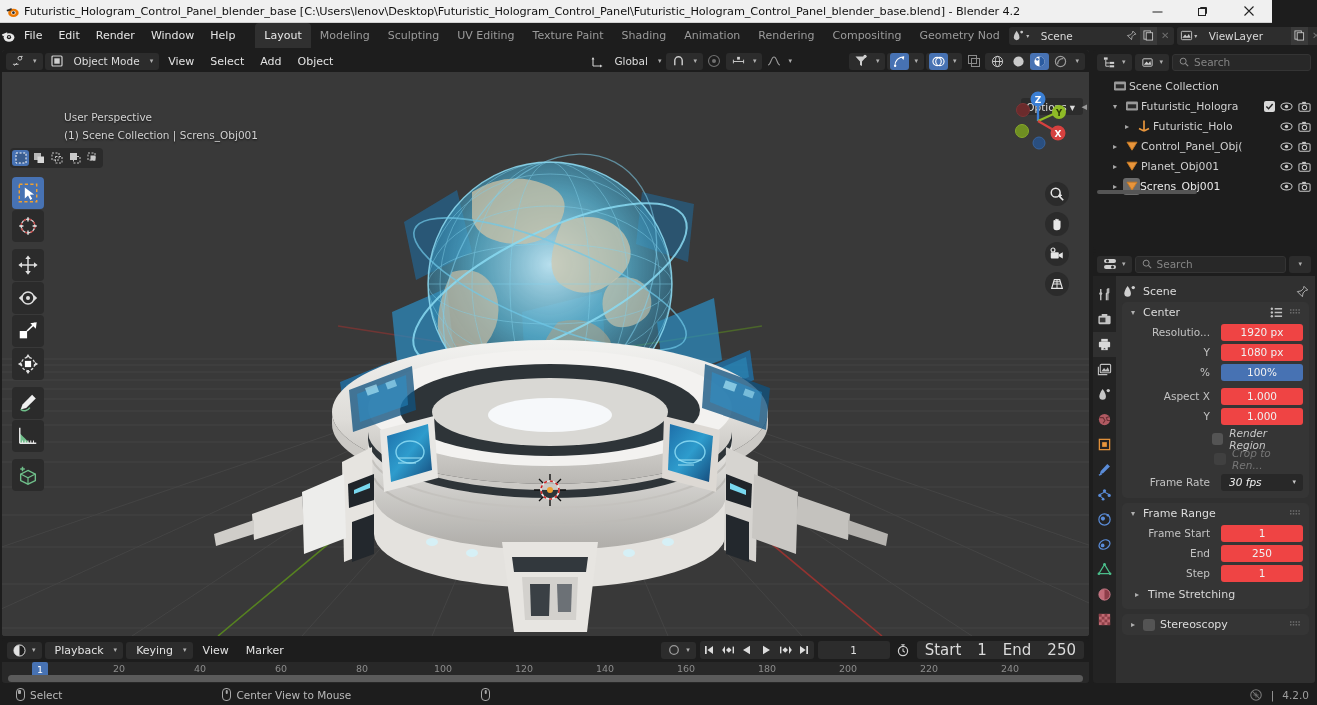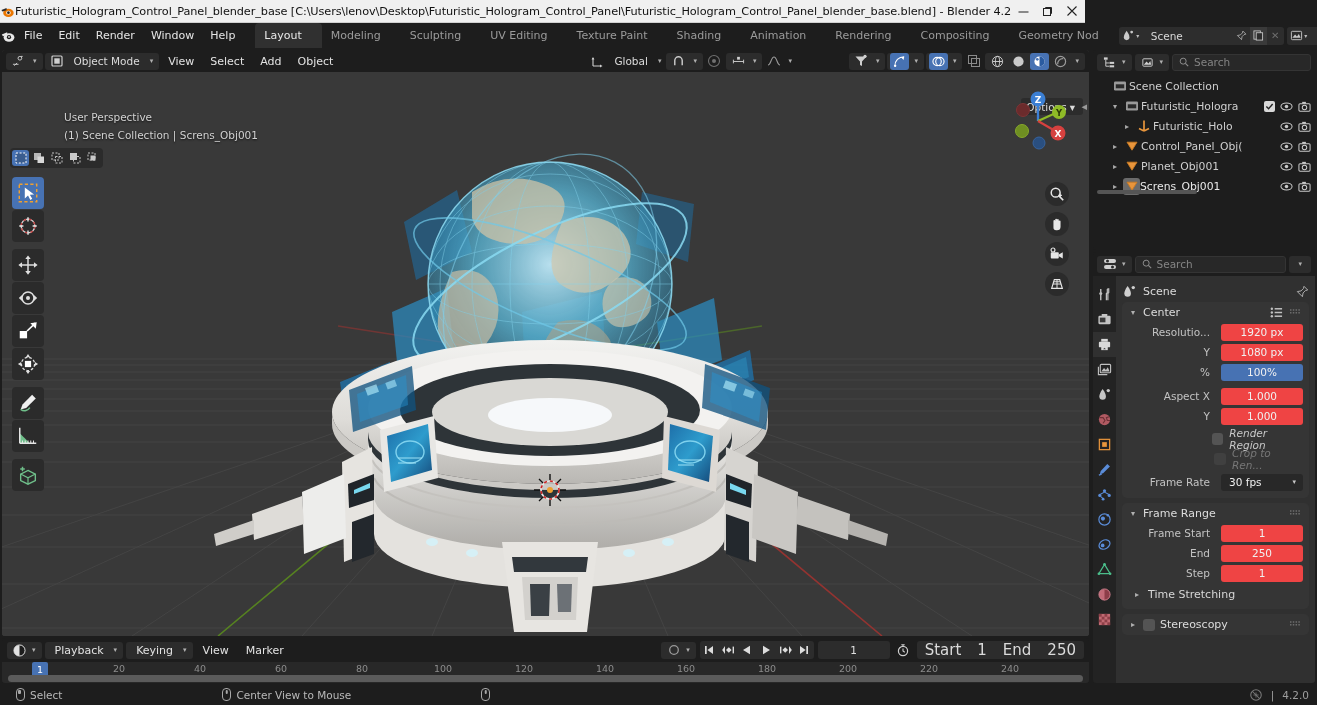--- a/index.html
+++ b/index.html
@@ -7,21 +7,21 @@
     width: 1317px; height: 705px;
     background: #1d1d1d;
     font-family: "DejaVu Sans", "Liberation Sans", sans-serif;
     overflow: hidden;
     -webkit-font-smoothing: antialiased;
   }
   #app { position: relative; width: 1317px; height: 705px; }
 
   
   .titlebar {
-    position: absolute; left: 0; top: 0; width: 1085px; height: 23px;
+    position: absolute; left: 0; top: 0; width: 1272px; height: 23px;
     background: #f0f0f0; display: flex; align-items: center;
     border-bottom: 1px solid #d0d0d0;
   }
   .tb-logo { width: 24px; display:flex; align-items:center; justify-content:center; }
   .tb-title {
     font-size: 11.3px; color: #111; white-space: nowrap;
     font-family: "DejaVu Sans", "Liberation Sans", sans-serif;
     letter-spacing: -0.1px;
   }
   .tb-spacer { flex: 1; }
@@ -35,21 +35,21 @@
   .topbar {
     position: absolute; left: 0; top: 23px; width: 1317px; height: 25px;
     background: #1d1d1d; display: flex; align-items: center;
   }
   .blender-mark { width: 30px; display:flex; align-items:center; justify-content:center; }
   .menu-item {
     font-size: 11px; color: #e5e5e5; padding: 3px 8px; white-space: nowrap;
   }
   .ws-tabs { display: flex; align-items: flex-end; height: 25px; margin-left: 12px; }
   .ws-tab {
-    font-size: 11px; color: #9b9b9b; padding: 5px 20px 6px 9px; white-space: nowrap;
+    font-size: 11px; color: #9b9b9b; padding: 5px 9px 6px 9px; white-space: nowrap;
     border-radius: 4px 4px 0 0; align-self: stretch; display:flex; align-items:center;
   }
   .ws-tab.active { background: #303030; color: #e8e8e8; }
   .topbar-right { margin-left: auto; display: flex; align-items: center; padding-right: 4px; gap: 3px; }
   .scene-widget, .layer-widget {
     display: flex; align-items: center; height: 18px;
     background: #232323; border-radius: 3px; overflow: hidden;
   }
   .sw-icon { width: 24px; height: 18px; display:flex; align-items:center; justify-content:center;
     background:#2d2d2d; gap:1px; }
@@ -196,21 +196,21 @@
   .panel-head .right-ico { margin-left:auto; display:flex; gap:7px; align-items:center; }
   .prow { display:flex; align-items:center; height:18px; margin: 0 6px 2px 6px; gap:11px; }
   .plabel { font-size:10.5px; color:#c3c3c3; text-align:right; width:82px; white-space:nowrap;
     overflow:hidden; }
   .pfield {
     flex:1; height:17px; background:#ef4444; border-radius:3px; display:flex;
     align-items:center; justify-content:center; font-size:10.5px; color:#f0f0f0;
   }
   .pfield.blue { background:#4772b3; }
   .pfield.dark { background:#282828; }
-  .pfield.dropdown { justify-content:flex-start; padding-left:8px; position:relative; }
+  .pfield.dropdown { justify-content:flex-start; padding-left:8px; position:relative;font-style:italic; }
   .pfield.dropdown .dd-chev { position:absolute; right:7px; font-size:7px; color:#c8c8c8; }
   .pcheck-row { display:flex; align-items:center; height:18px; margin:0 6px 2px 6px; gap:6px;font-style:italic; }
   .pcheck-row .spacer { width:82px; }
   .pchk { width:12px;height:12px;background:#545454;border-radius:3px; }
   .pchk.dim { background:#404040; }
   .pchk-lbl { font-size:10.5px; color:#c9c9c9; }
   .pchk-lbl.dim { color:#777; }
   .subpanel { display:flex; align-items:center; height:20px; padding-left:10px; gap:6px; }
   .subpanel .sp-title { font-size:11px; color:#d6d6d6; }
   .panel.collapsed { padding-bottom:0; }

